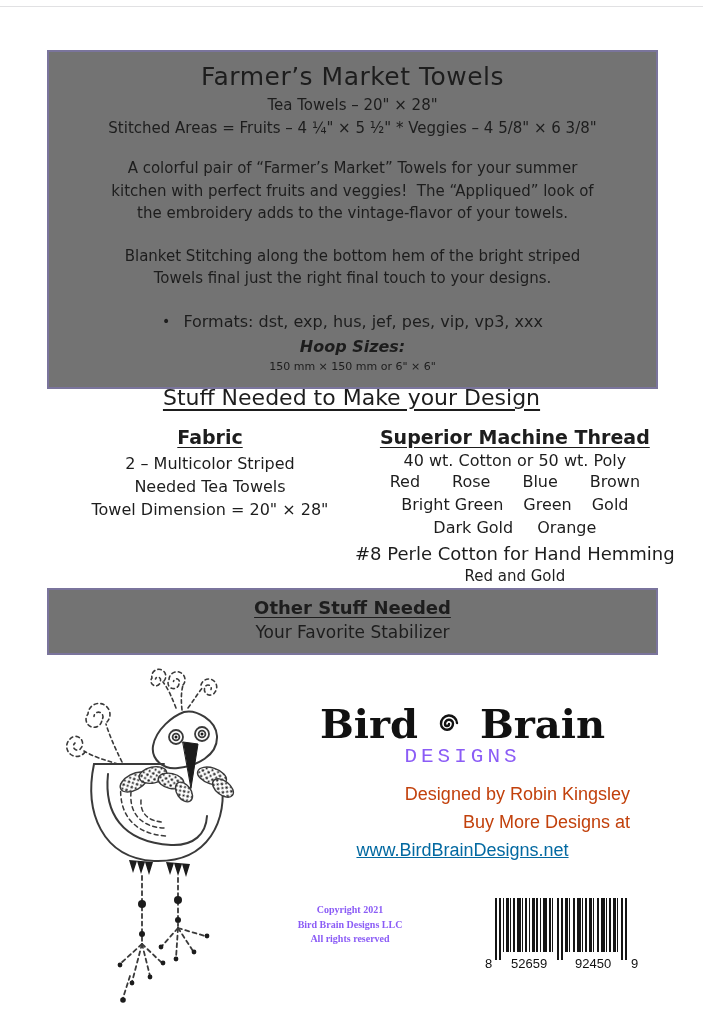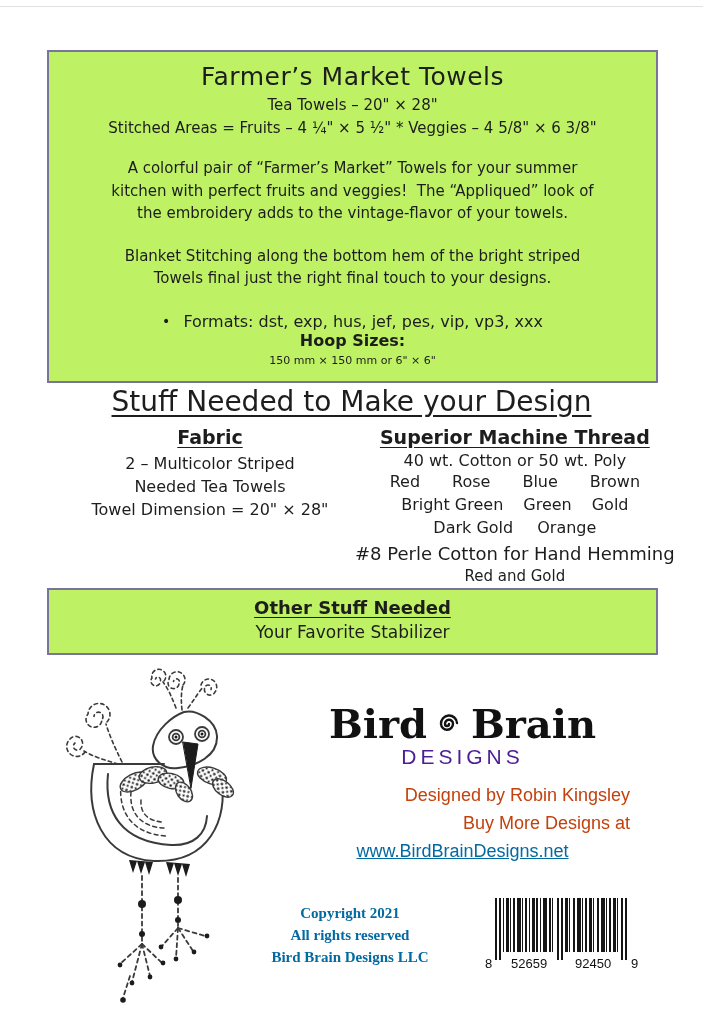--- a/index.html
+++ b/index.html
@@ -5,34 +5,34 @@
   html,body{margin:0;padding:0;}
   body{
     width:703px;height:1024px;position:relative;background:#ffffff;
     font-family:"DejaVu Sans", sans-serif;color:#1d1d1d;overflow:hidden;
   }
   .topline{position:absolute;top:6px;left:0;width:703px;border-top:1px solid #e1e1e3;}
   .ctr{text-align:center;}
   .line{white-space:pre;}
 
   
-  .box{border:2px solid #7a749c;box-sizing:border-box;background:#bef264;}
+  .box{border:2px solid #7a749c;box-sizing:border-box;background:#737373;}
   #info-box{position:absolute;left:47px;top:50px;width:611px;padding:10px 4px 14px;}
   .title{font-size:25px;letter-spacing:.5px;}
   .sub{font-size:15px;margin-top:5px;}
   .para{font-size:15px;line-height:1.5;margin-top:20px;}
   .bullet-row{display:flex;justify-content:center;align-items:center;gap:13px;margin-top:22px;font-size:16px;}
   .b-dot{font-size:14px;}
   .bold{font-weight:normal;}
-  .hoop-label{font-size:16px;font-weight:bold;}
+  .hoop-label{font-size:16px;font-weight:bold;margin-top:6px;font-style:italic;}
   .hoop-val{font-size:11px;margin-top:4px;}
 
   
   #stuff-heading{position:absolute;top:385px;left:0;width:703px;text-align:center;
-    font-size:28px;text-decoration:underline;text-underline-offset:4px;}
+    font-size:22px;text-decoration:underline;text-underline-offset:4px;}
 
   
   #columns{position:absolute;top:426px;left:53px;width:611px;display:flex;}
   .col-head{font-size:19px;font-weight:bold;text-decoration:underline;text-underline-offset:3px;}
   #fabric-col{flex:0 0 290px;padding-left:12px;text-align:center;}
   #thread-col{flex:1;text-align:center;}
   .col-line{font-size:16px;line-height:1.45;white-space:pre;}
   .fab-head{margin-bottom:4px;}
   .t-sub{font-size:16px;margin-top:3px;}
   .t-row{display:flex;justify-content:center;font-size:16px;line-height:1.45;}
@@ -40,32 +40,32 @@
   .perle{font-size:18px;margin-top:3px;white-space:nowrap;}
   .perle-colors{font-size:15px;margin-top:3px;}
 
   
   #other-box{position:absolute;left:47px;top:588px;width:611px;padding:7px 0 11px;text-align:center;}
   .other-head{font-size:18px;font-weight:bold;text-decoration:underline;text-underline-offset:3px;}
   .other-line{font-size:17px;margin-top:4px;}
 
   
   #brand{position:absolute;left:295px;top:700px;width:335px;text-align:center;}
-  .logo-row{display:flex;justify-content:center;align-items:center;gap:10px;
+  .logo-row{display:flex;justify-content:center;align-items:center;gap:19px;
     font-family:"DejaVu Serif", serif;font-weight:bold;font-size:40px;color:#111;}
-  .logo-sub{font-family:Liberation Sans, sans-serif;font-size:21px;letter-spacing:4px;color:#4c1d95;margin-top:-2px;}
+  .logo-sub{font-family:Liberation Mono, monospace;font-size:21px;letter-spacing:4px;color:#8b5cf6;margin-top:-2px;}
   .brand-sans{font-family:"Liberation Sans", sans-serif;font-size:18px;color:#c2410c;text-align:right;}
   .designed{margin-top:16px;}
   .buymore{margin-top:7px;}
   .weblink{display:inline-block;margin-top:7px;color:#0369a1;text-decoration:underline;
     font-family:"Liberation Sans", sans-serif;font-size:18px;}
 
   
   #copyright{position:absolute;left:250px;top:903px;width:200px;text-align:center;
-    font-family:"Liberation Serif", serif;font-weight:bold;font-size:15px;line-height:1.45;color:#0369a1;}
+    font-family:"Liberation Serif", serif;font-weight:bold;font-size:10px;line-height:1.45;color:#8b5cf6;}
 
   
   #barcode{position:absolute;left:483px;top:894px;}
   #barcode text{font-family:"Liberation Sans", sans-serif;font-size:13px;fill:#111;}
 
   
   #bird{position:absolute;left:26px;top:664px;}
 </style>
 </head>
 <body>
@@ -239,22 +239,22 @@
     <span>Brain</span>
   </div>
   <div class="logo-sub">DESIGNS</div>
   <div class="brand-sans designed">Designed by Robin Kingsley</div>
   <div class="brand-sans buymore">Buy More Designs at</div>
   <div><a href="#" class="weblink">www.BirdBrainDesigns.net</a></div>
 </div>
 
 <div id="copyright">
   <div>Copyright 2021</div>
+  <div>Bird Brain Designs LLC</div>
   <div>All rights reserved</div>
-  <div>Bird Brain Designs LLC</div>
 </div>
 
 <svg id="barcode" width="160" height="80" viewBox="0 0 160 80">
   <g fill="#161616">
 
     <rect x="12" y="4" width="2" height="62"></rect>
       <rect x="16" y="4" width="2" height="62"></rect>
 
     <rect x="20" y="4" width="1" height="54"></rect>
       <rect x="23" y="4" width="3" height="54"></rect>

